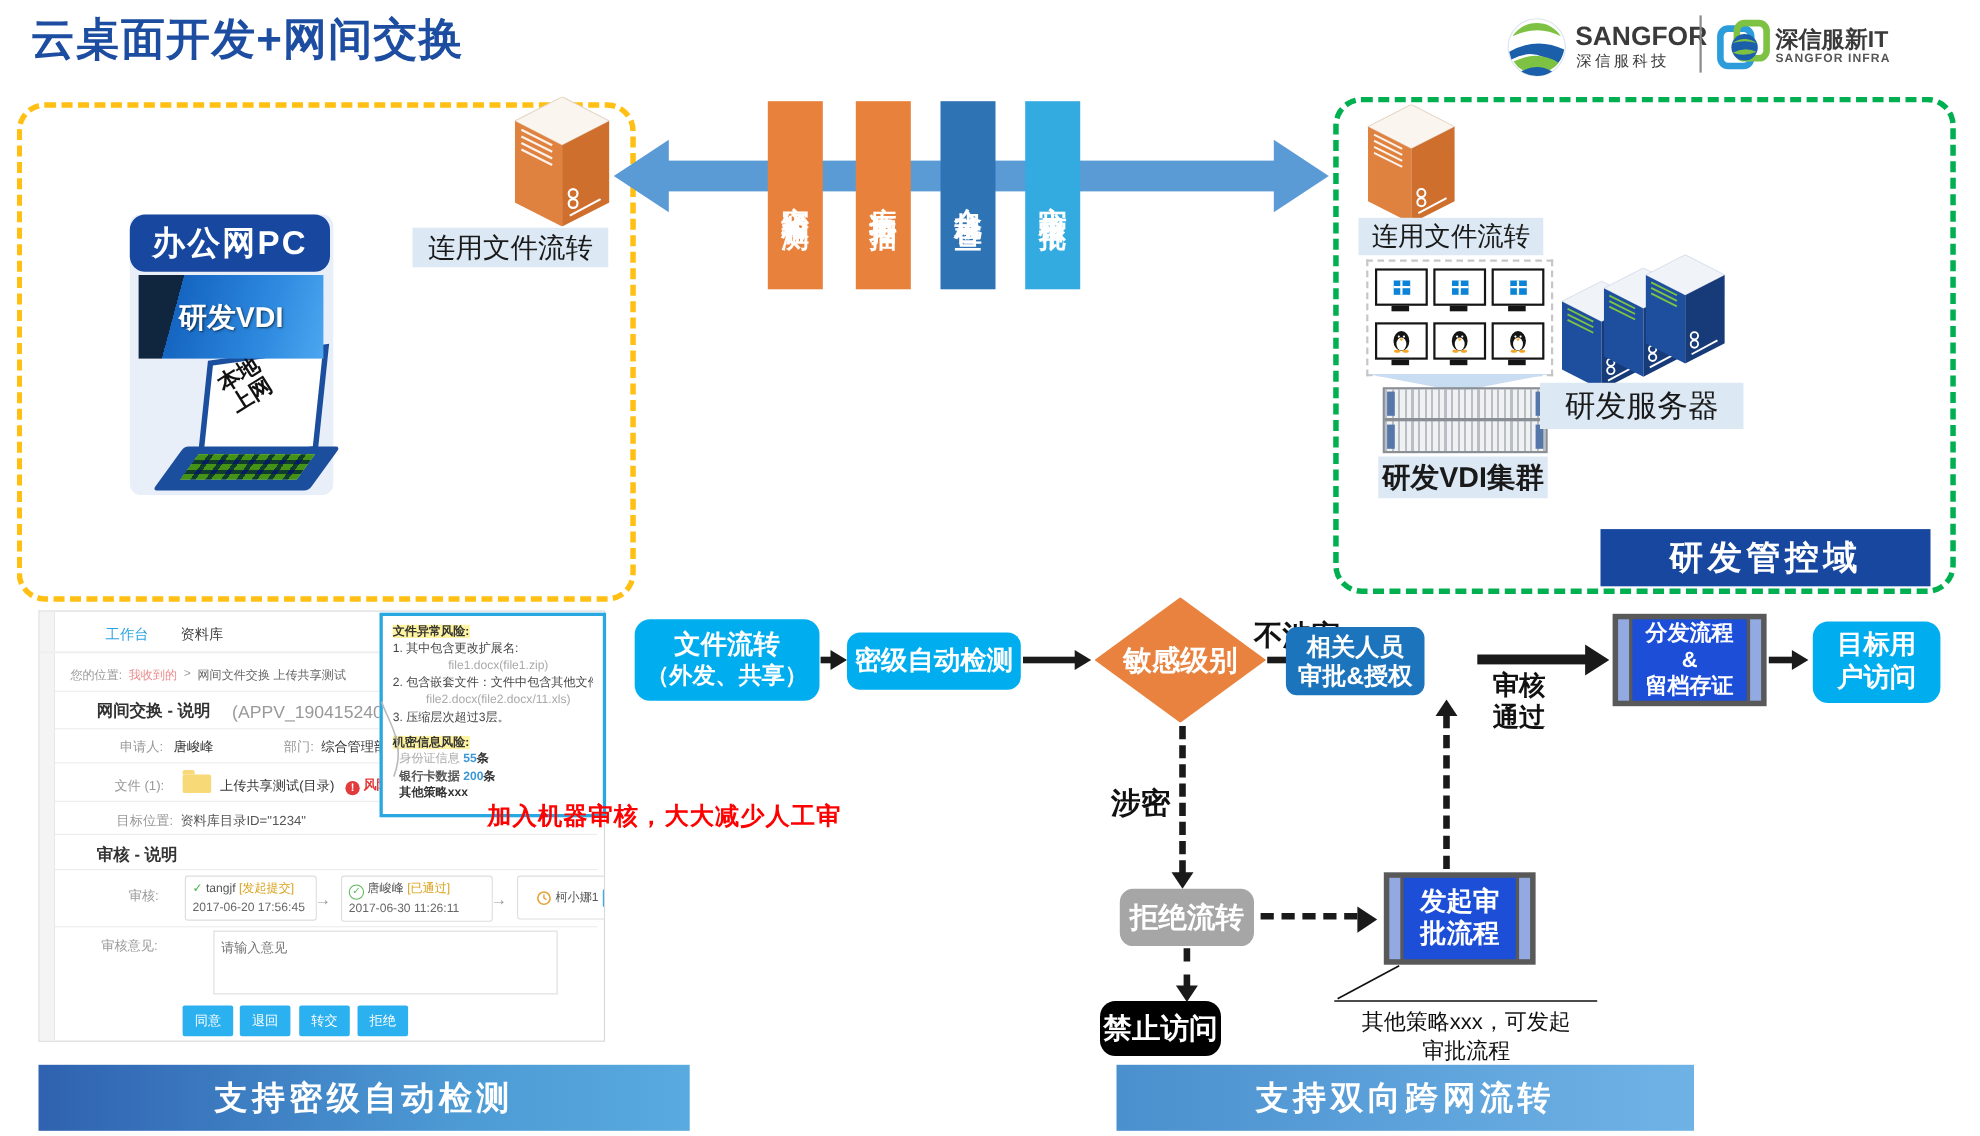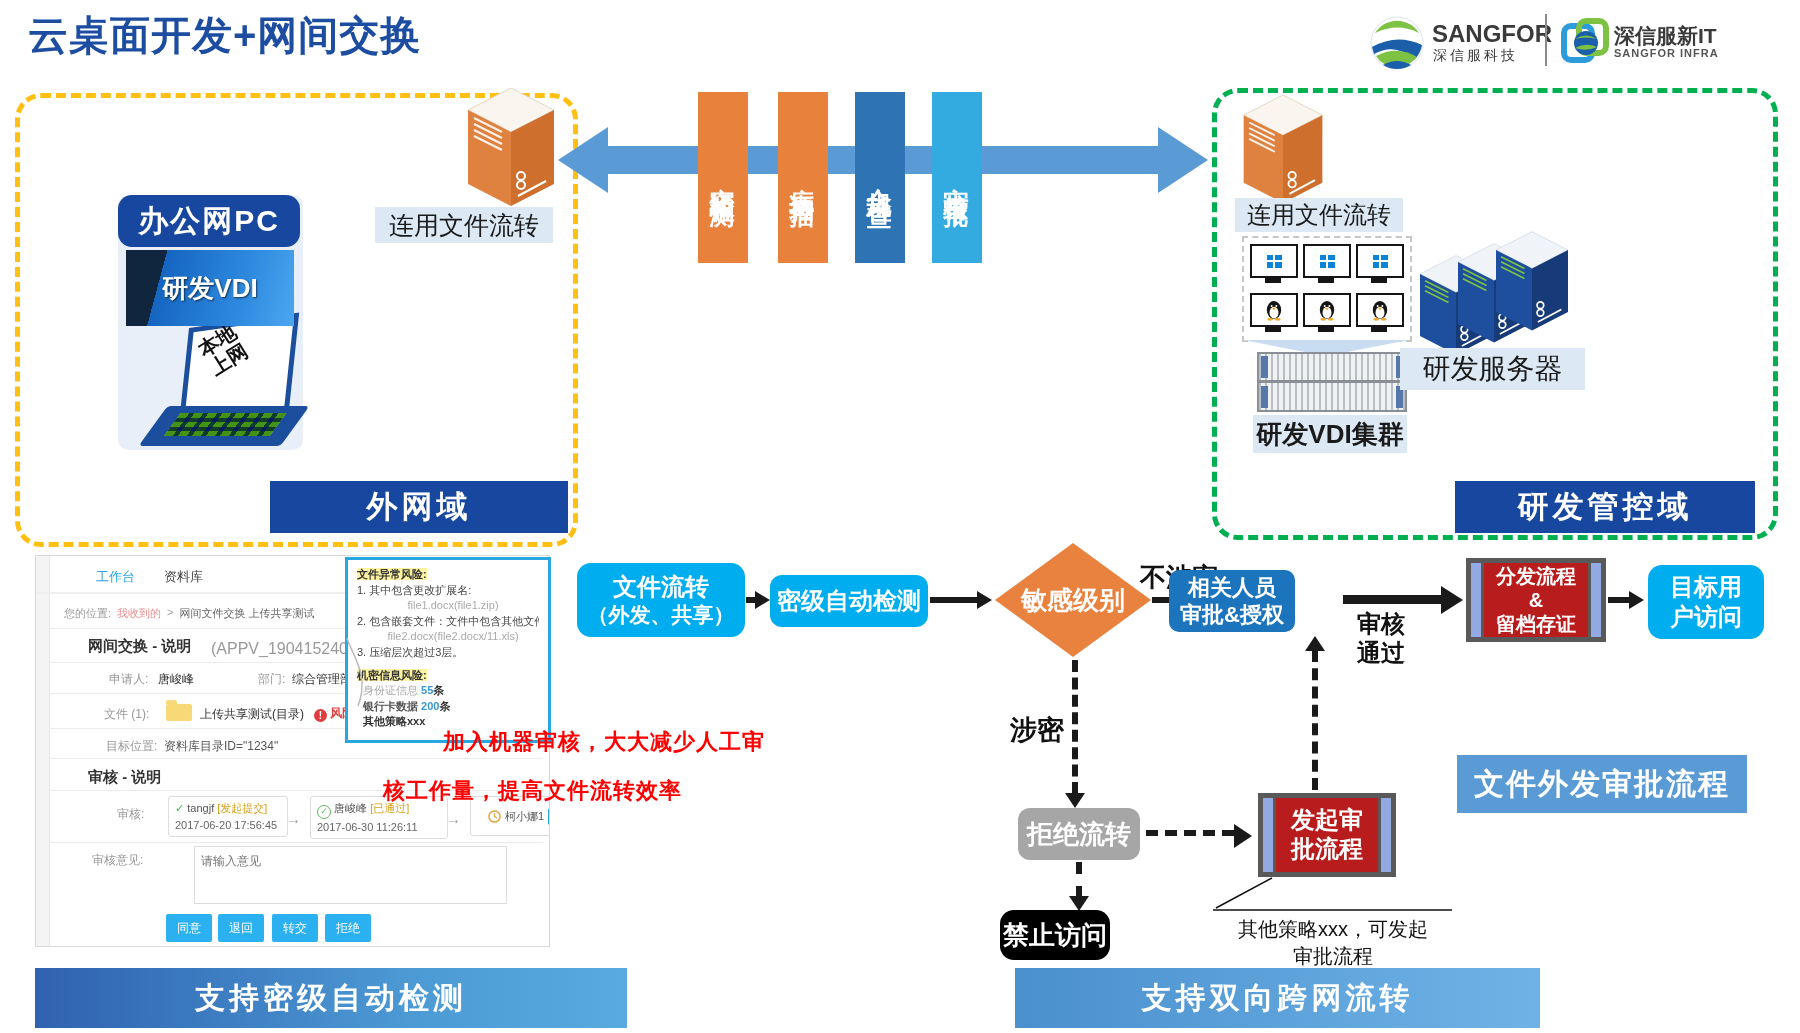--- a/index.html
+++ b/index.html
@@ -45,21 +45,21 @@
   .hl{background:#FDF3A0;font-weight:bold;color:#333;}
   .dim{color:#AAA;text-align:center;}
   .bluev{color:#3B97D3;}
 
   .red-note{font-size:22px;font-weight:bold;color:#FF0000;z-index:6;white-space:nowrap;letter-spacing:1px;}
 
   
   .fcyan{background:#00AEEF;color:#fff;font-weight:bold;border-radius:14px;display:flex;flex-direction:column;align-items:center;justify-content:center;text-align:center;line-height:1.25;z-index:3;}
   .pre{background:#595959;padding:5px;display:flex;gap:3px;z-index:3;box-sizing:border-box;}
   .pre .sbar{width:10px;background:#93A9E2;}
-  .pre .pcenter{flex:1;background:#b91c1c;color:#fff;font-weight:bold;display:flex;flex-direction:column;align-items:center;justify-content:center;line-height:1.2;text-align:center;}
+  .pre .pcenter{flex:1;background:#1d4ed8;color:#fff;font-weight:bold;display:flex;flex-direction:column;align-items:center;justify-content:center;line-height:1.2;text-align:center;}
   .flabel{font-weight:bold;color:#111;white-space:nowrap;z-index:3;}
 
   .hshaft{background:#1a1a1a;height:6px;z-index:3;}
   .hhead{width:0;height:0;border-top:9px solid transparent;border-bottom:9px solid transparent;border-left:15px solid #1a1a1a;z-index:3;}
   .vdash{width:0;border-left:6px dashed #1a1a1a;z-index:3;}
   .hdash{height:0;border-top:6px dashed #1a1a1a;z-index:3;}
   .vhead-down{width:0;height:0;border-left:10px solid transparent;border-right:10px solid transparent;border-top:15px solid #1a1a1a;z-index:3;}
   .vhead-up{width:0;height:0;border-left:10px solid transparent;border-right:10px solid transparent;border-bottom:15px solid #1a1a1a;z-index:3;}
 
   .banner{top:968px;height:60px;color:#fff;font-weight:bold;font-size:30px;letter-spacing:4px;display:flex;align-items:center;justify-content:center;}
@@ -128,21 +128,20 @@
       </g>
       <g fill="none" stroke="#fff" stroke-width="2">
         <circle cx="53" cy="88" r="4"></circle>
           <circle cx="53" cy="97" r="4"></circle>
       </g>
       <line x1="50" y1="108" x2="78" y2="93" stroke="#fff" stroke-width="2"></line>
     </svg>
   </div>
   <div class="abs llabel" style="left:375px;top:207px;width:178px;height:36px;">连用文件流转</div>
 
-  <div class="abs zbanner" style="left:270px;top:481px;width:298px;height:52px;">外网域</div>
 
   <div class="abs" style="left:558px;top:127px;width:0;height:0;border-top:33px solid transparent;border-bottom:33px solid transparent;border-right:50px solid #5B9BD5;"></div>
   <div class="abs" style="left:605px;top:146px;width:555px;height:28px;background:#5B9BD5;"></div>
   <div class="abs" style="left:1158px;top:127px;width:0;height:0;border-top:33px solid transparent;border-bottom:33px solid transparent;border-left:50px solid #5B9BD5;"></div>
 
   <div class="abs vbar" style="left:698px;background:#E8813B;">密级检测</div>
   <div class="abs vbar" style="left:778px;background:#E8813B;">病毒扫描</div>
   <div class="abs vbar" style="left:855px;background:#2E74B5;">合规检查</div>
   <div class="abs vbar" style="left:932px;background:#33ABE0;">审核审批</div>
 
@@ -371,21 +370,20 @@
       <span class="bluev" style="font-weight:bold;">55</span><span style="font-weight:bold;color:#333;">条</span>
     </div>
     <div style="padding-left:6px;">
       <span style="color:#555;font-weight:bold;">银行卡数据</span>
       <span class="bluev" style="font-weight:bold;">200</span><span style="font-weight:bold;color:#333;">条</span>
     </div>
     <div style="padding-left:6px;font-weight:bold;color:#333;">其他策略xxx</div>
   </div>
 
   <div class="abs red-note" style="left:443px;top:727px;">加入机器审核，大大减少人工审</div>
-  <div class="abs red-note" style="left:383px;top:776px;">核工作量，提高文件流转效率</div>
 
   <div class="abs fcyan" style="left:577px;top:563px;width:168px;height:74px;font-size:24px;">
     <div>文件流转</div>
     <div style="font-size:21px;">（外发、共享）</div>
   </div>
   <div class="abs hshaft" style="left:746px;top:597px;width:10px;"></div>
   <div class="abs hhead" style="left:755px;top:591px;"></div>
 
   <div class="abs fcyan" style="left:770px;top:575px;width:158px;height:52px;font-size:24px;border-radius:12px;">密级自动检测</div>
   <div class="abs hshaft" style="left:930px;top:597px;width:48px;"></div>
@@ -450,21 +448,20 @@
   <div class="abs vdash" style="left:1076px;top:862px;height:36px;"></div>
   <div class="abs vhead-down" style="left:1069px;top:896px;"></div>
 
   <div class="abs flexc" style="left:1000px;top:910px;width:110px;height:50px;background:#000;border-radius:14px;color:#fff;font-weight:bold;font-size:26px;z-index:3;">禁止访问</div>
 
   <div class="abs" style="left:1208px;top:916px;width:250px;text-align:center;font-size:20px;color:#111;line-height:1.35;z-index:3;">
     <div>其他策略xxx，可发起</div>
     <div>审批流程</div>
   </div>
 
-  <div class="abs flexc" style="left:1457px;top:755px;width:290px;height:58px;background:#5B9BD5;color:#fff;font-size:30px;font-weight:600;letter-spacing:2px;z-index:3;">文件外发审批流程</div>
 
   <div class="abs banner" style="left:35px;width:592px;background:linear-gradient(90deg,#2F62B0,#4D9BD5 65%,#58AADF);">支持密级自动检测</div>
   <div class="abs banner" style="left:1015px;width:525px;background:linear-gradient(90deg,#4A90CE,#6FB3E6);">支持双向跨网流转</div>
 
   <svg class="abs" style="left:0;top:0;width:1800px;height:1033px;pointer-events:none;z-index:5;">
     <path d="M358,706 C370,675 352,655 347,638" fill="none" stroke="#BBB" stroke-width="1.5"></path>
     <path d="M1272,878 L1216,908" fill="none" stroke="#111" stroke-width="1.5"></path>
     <path d="M1213,910 L1452,910" fill="none" stroke="#111" stroke-width="1.5"></path>
   </svg>
 

